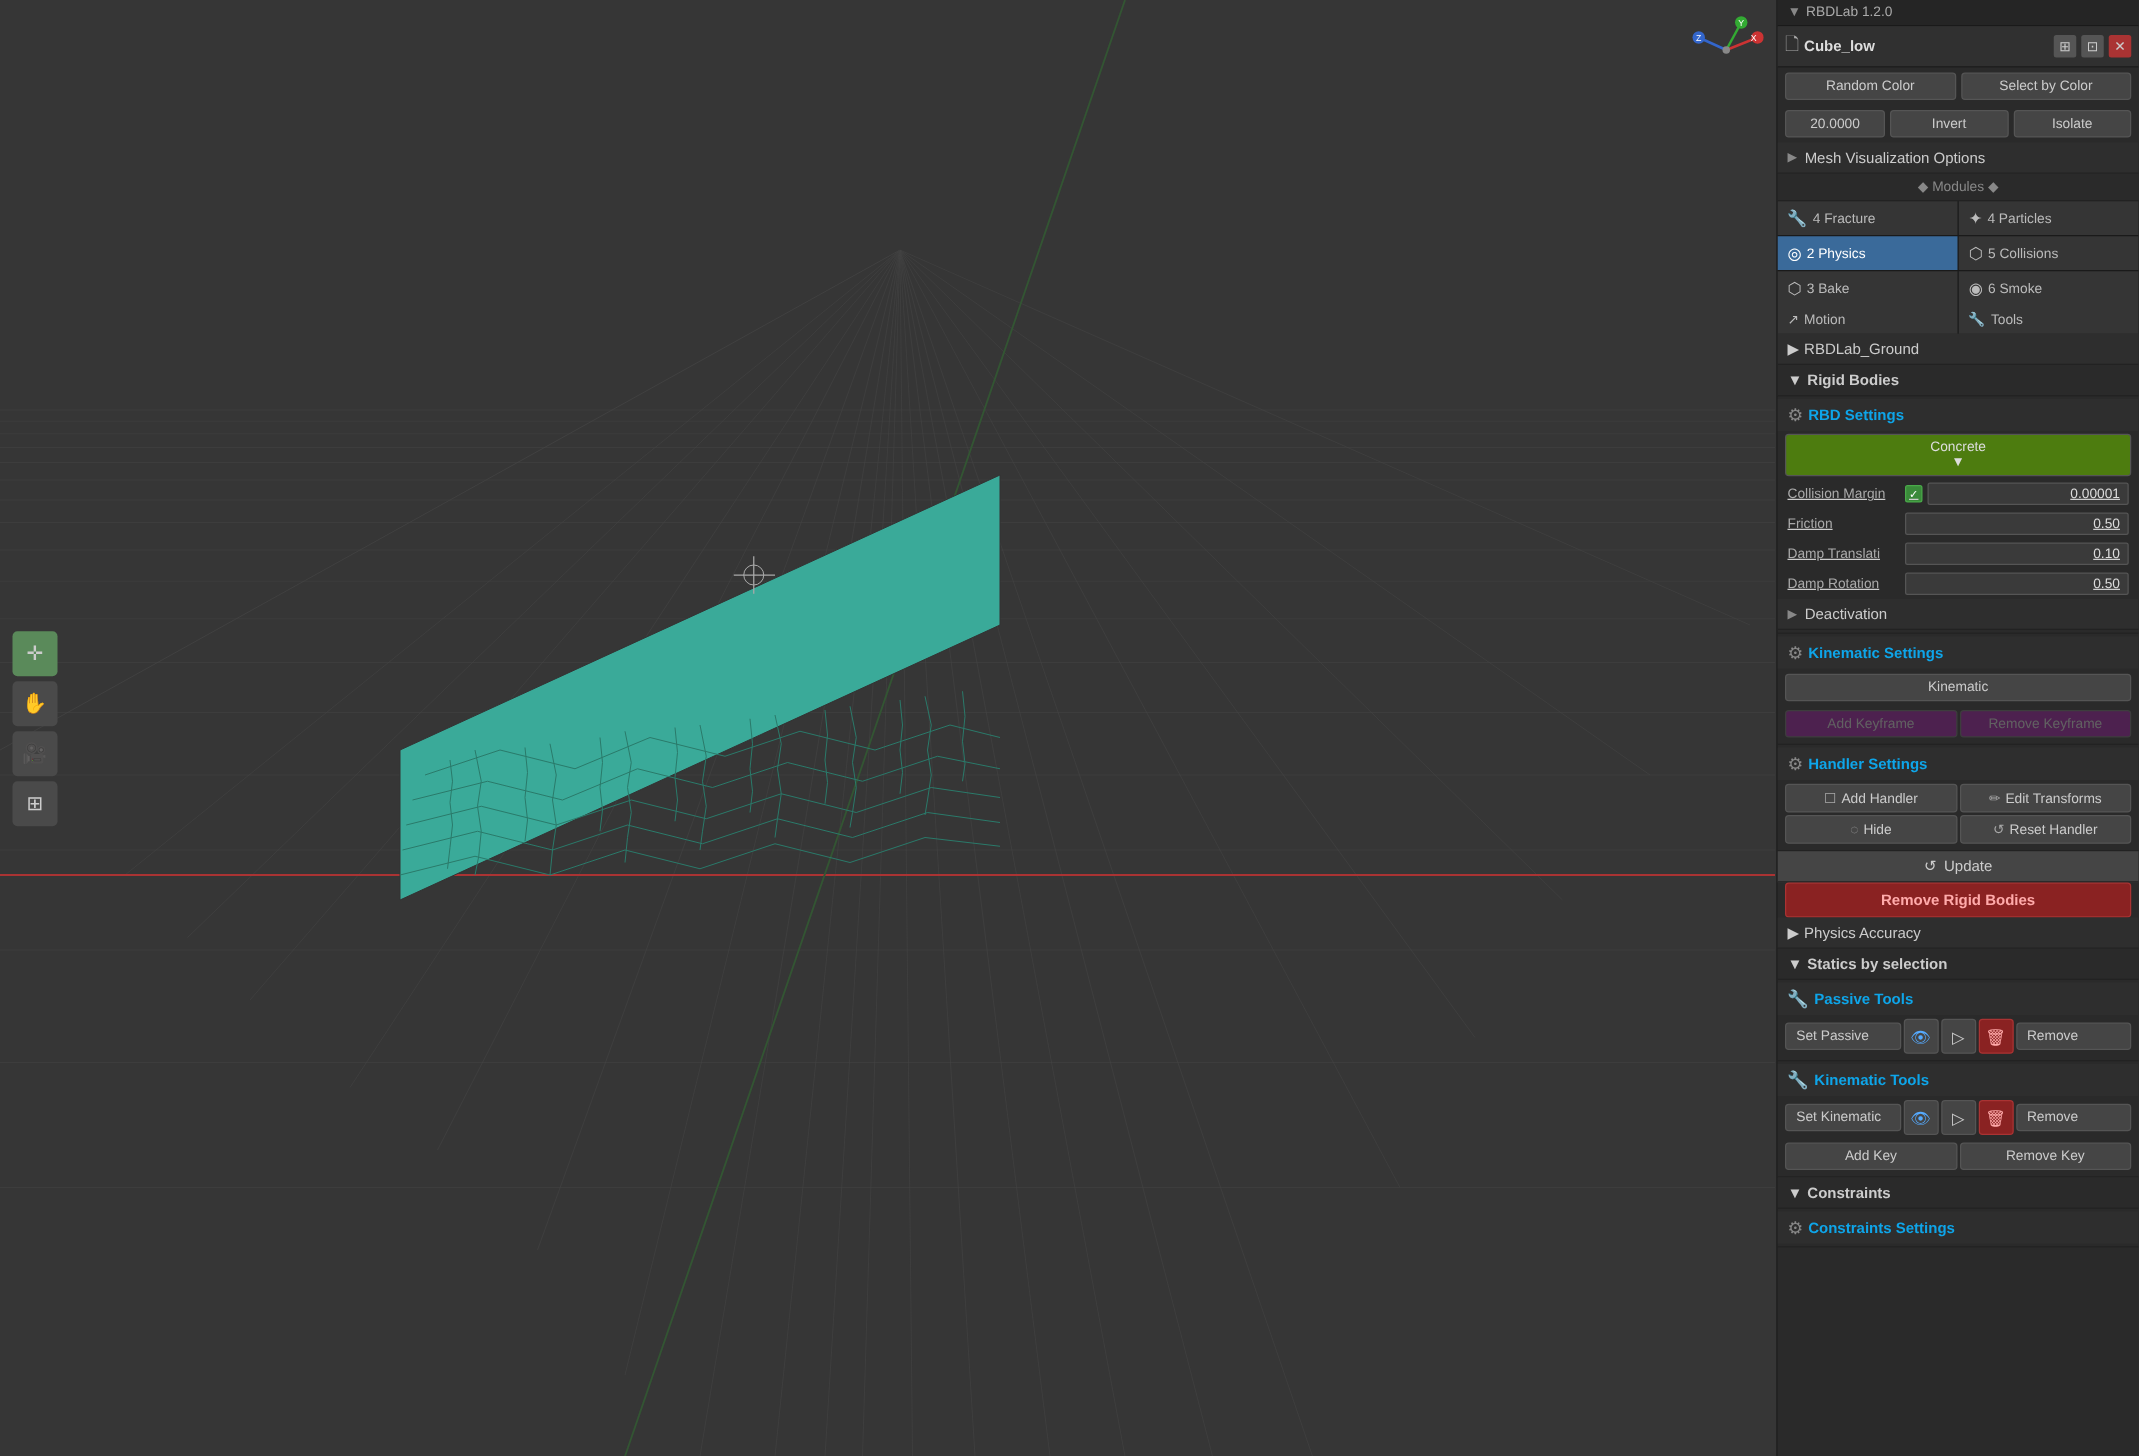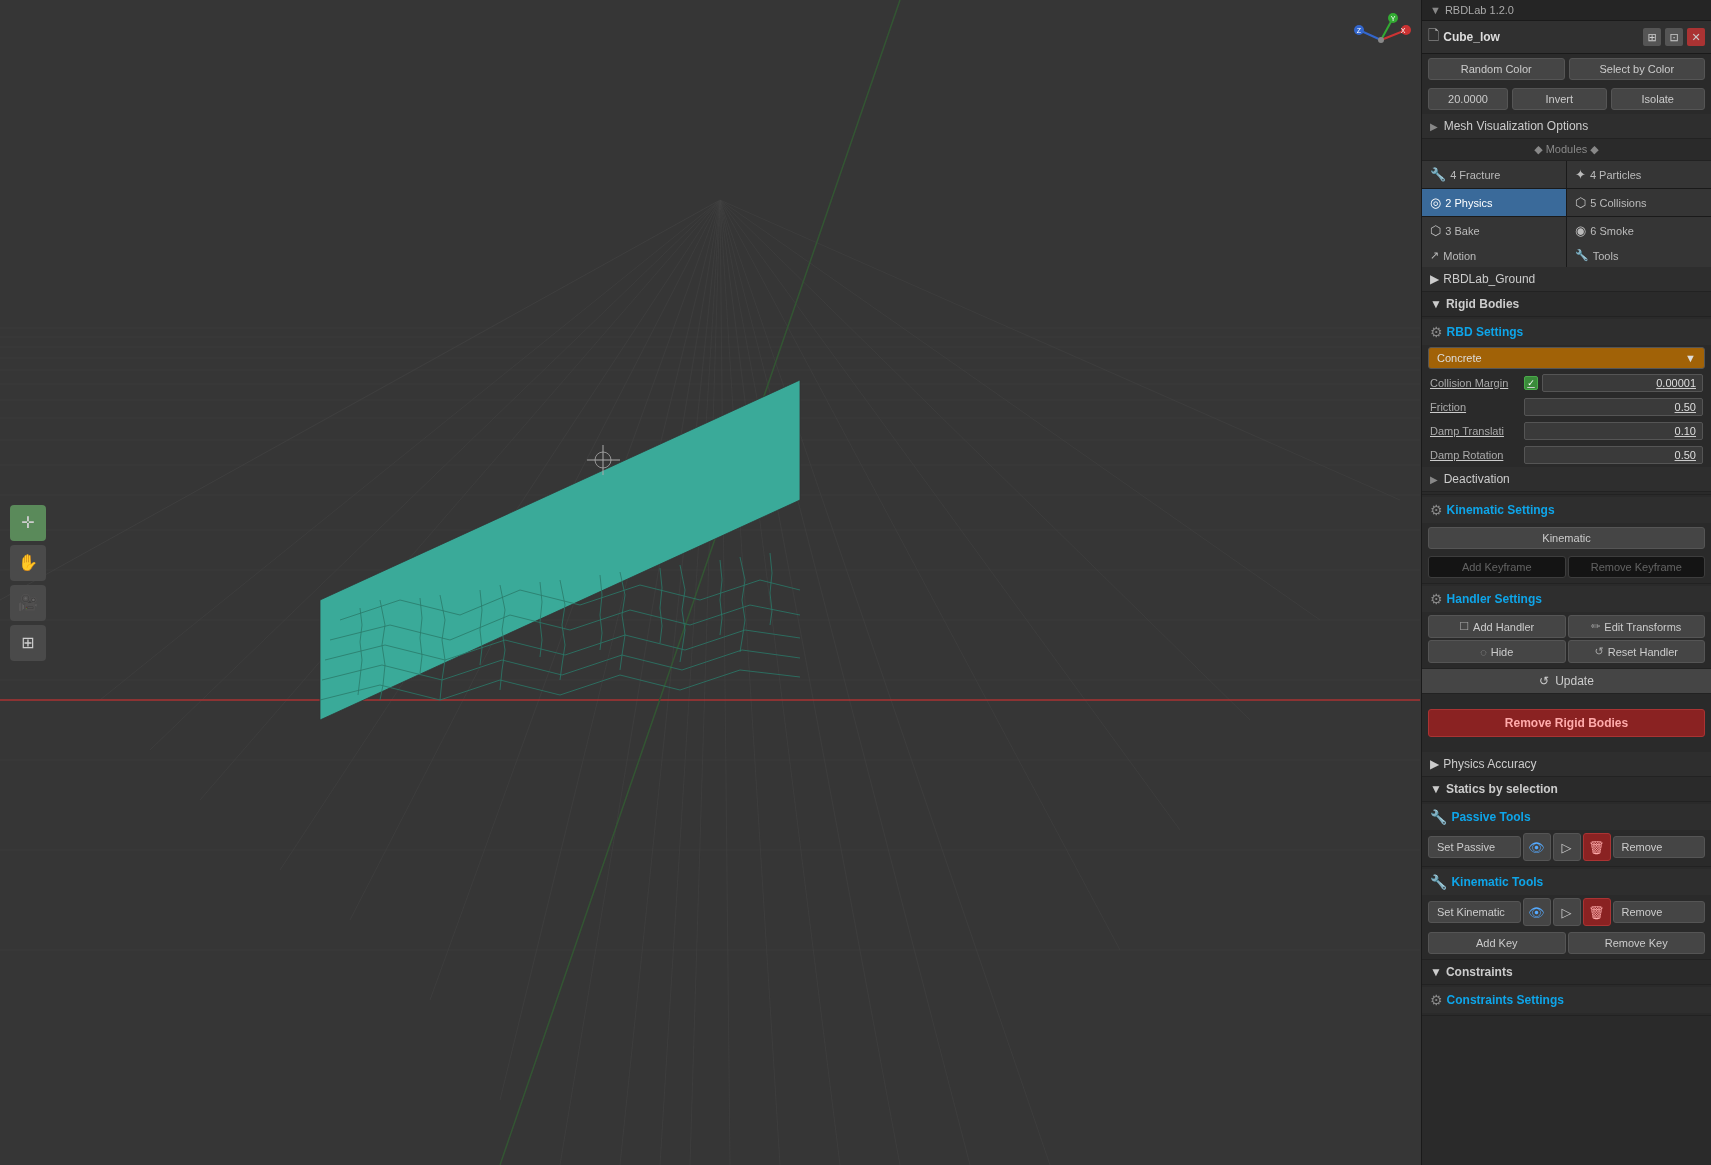--- a/index.html
+++ b/index.html
@@ -236,31 +236,32 @@
       border-radius: 2px;
       display: flex; align-items: center; justify-content: center;
       font-size: 9px; color: #fff;
       cursor: pointer;
     }
 
     
     .dropdown {
       width: 100%;
       padding: 4px 8px;
-      background: #a16207;
+      background: #4d7c0f;
       border: 1px solid #555;
       border-radius: 3px;
       color: #ddd;
       font-size: 11px;
       display: flex;
       align-items: center;
       justify-content: space-between;
       cursor: pointer;
       margin: 2px 6px;
       width: calc(100% - 12px);
+      flex-direction: column;
     }
 
     
     .section-label-bar {
       padding: 5px 8px;
       color: #ccc;
       font-size: 12px;
       font-weight: bold;
       background: #2a2a2a;
       border-bottom: 1px solid #222;
@@ -280,21 +281,21 @@
       background: #454545;
       cursor: pointer;
       font-size: 12px;
       color: #ccc;
       border-bottom: 1px solid #222;
     }
 
     
     .full-red-btn {
       width: calc(100% - 12px);
-      margin: 15px 6px;
+      margin: 0 6px;
       padding: 6px;
       background: #8a2222;
       border: 1px solid #aa3333;
       border-radius: 3px;
       color: #ffaaaa;
       font-size: 12px;
       font-weight: bold;
       text-align: center;
       cursor: pointer;
     }
@@ -382,21 +383,21 @@
 
     
     .kinematic-btn-row {
       display: flex;
       gap: 2px;
       padding: 3px 6px;
     }
     .kinematic-btn {
       flex: 1;
       padding: 4px 6px;
-      background: #000000;
+      background: #701a75;
       border: 1px solid #505050;
       border-radius: 3px;
       color: #999;
       font-size: 11px;
       cursor: pointer;
       text-align: center;
     }
     .kinematic-btn.disabled { opacity: 0.5; }
 
     

